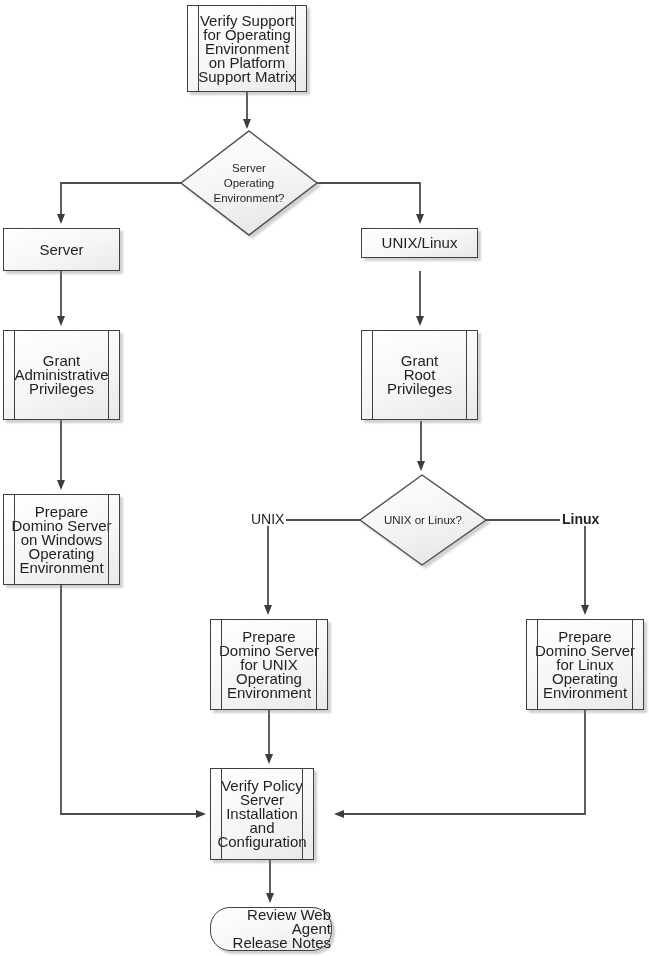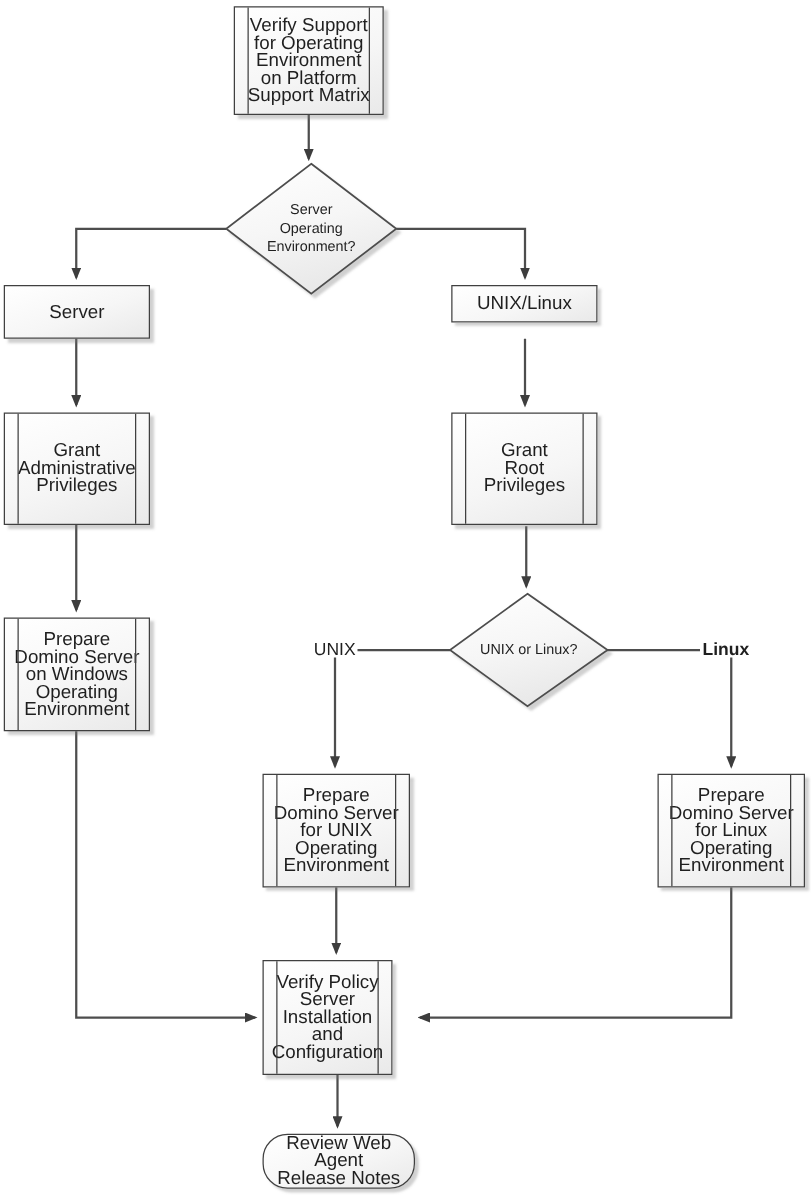--- a/index.html
+++ b/index.html
@@ -24,21 +24,21 @@
     font-size:15px;line-height:14px;
     white-space:pre-line;
   }
   .predefined::before,.predefined::after{
     content:"";
     position:absolute;top:0;bottom:0;width:0;
     border-left:1.4px solid #404040;
   }
   .predefined::before{left:10px;}
   .predefined::after{right:10px;}
-  .terminator{border-radius:20px;}
+  .terminator{border-radius:20px;text-align:right;}
   .diamond-label{
     position:absolute;
     display:flex;align-items:center;justify-content:center;
     text-align:center;
     font-size:11.5px;line-height:15px;
     white-space:pre-line;
   }
   .edge-label{
     position:absolute;
     background:#ffffff;

